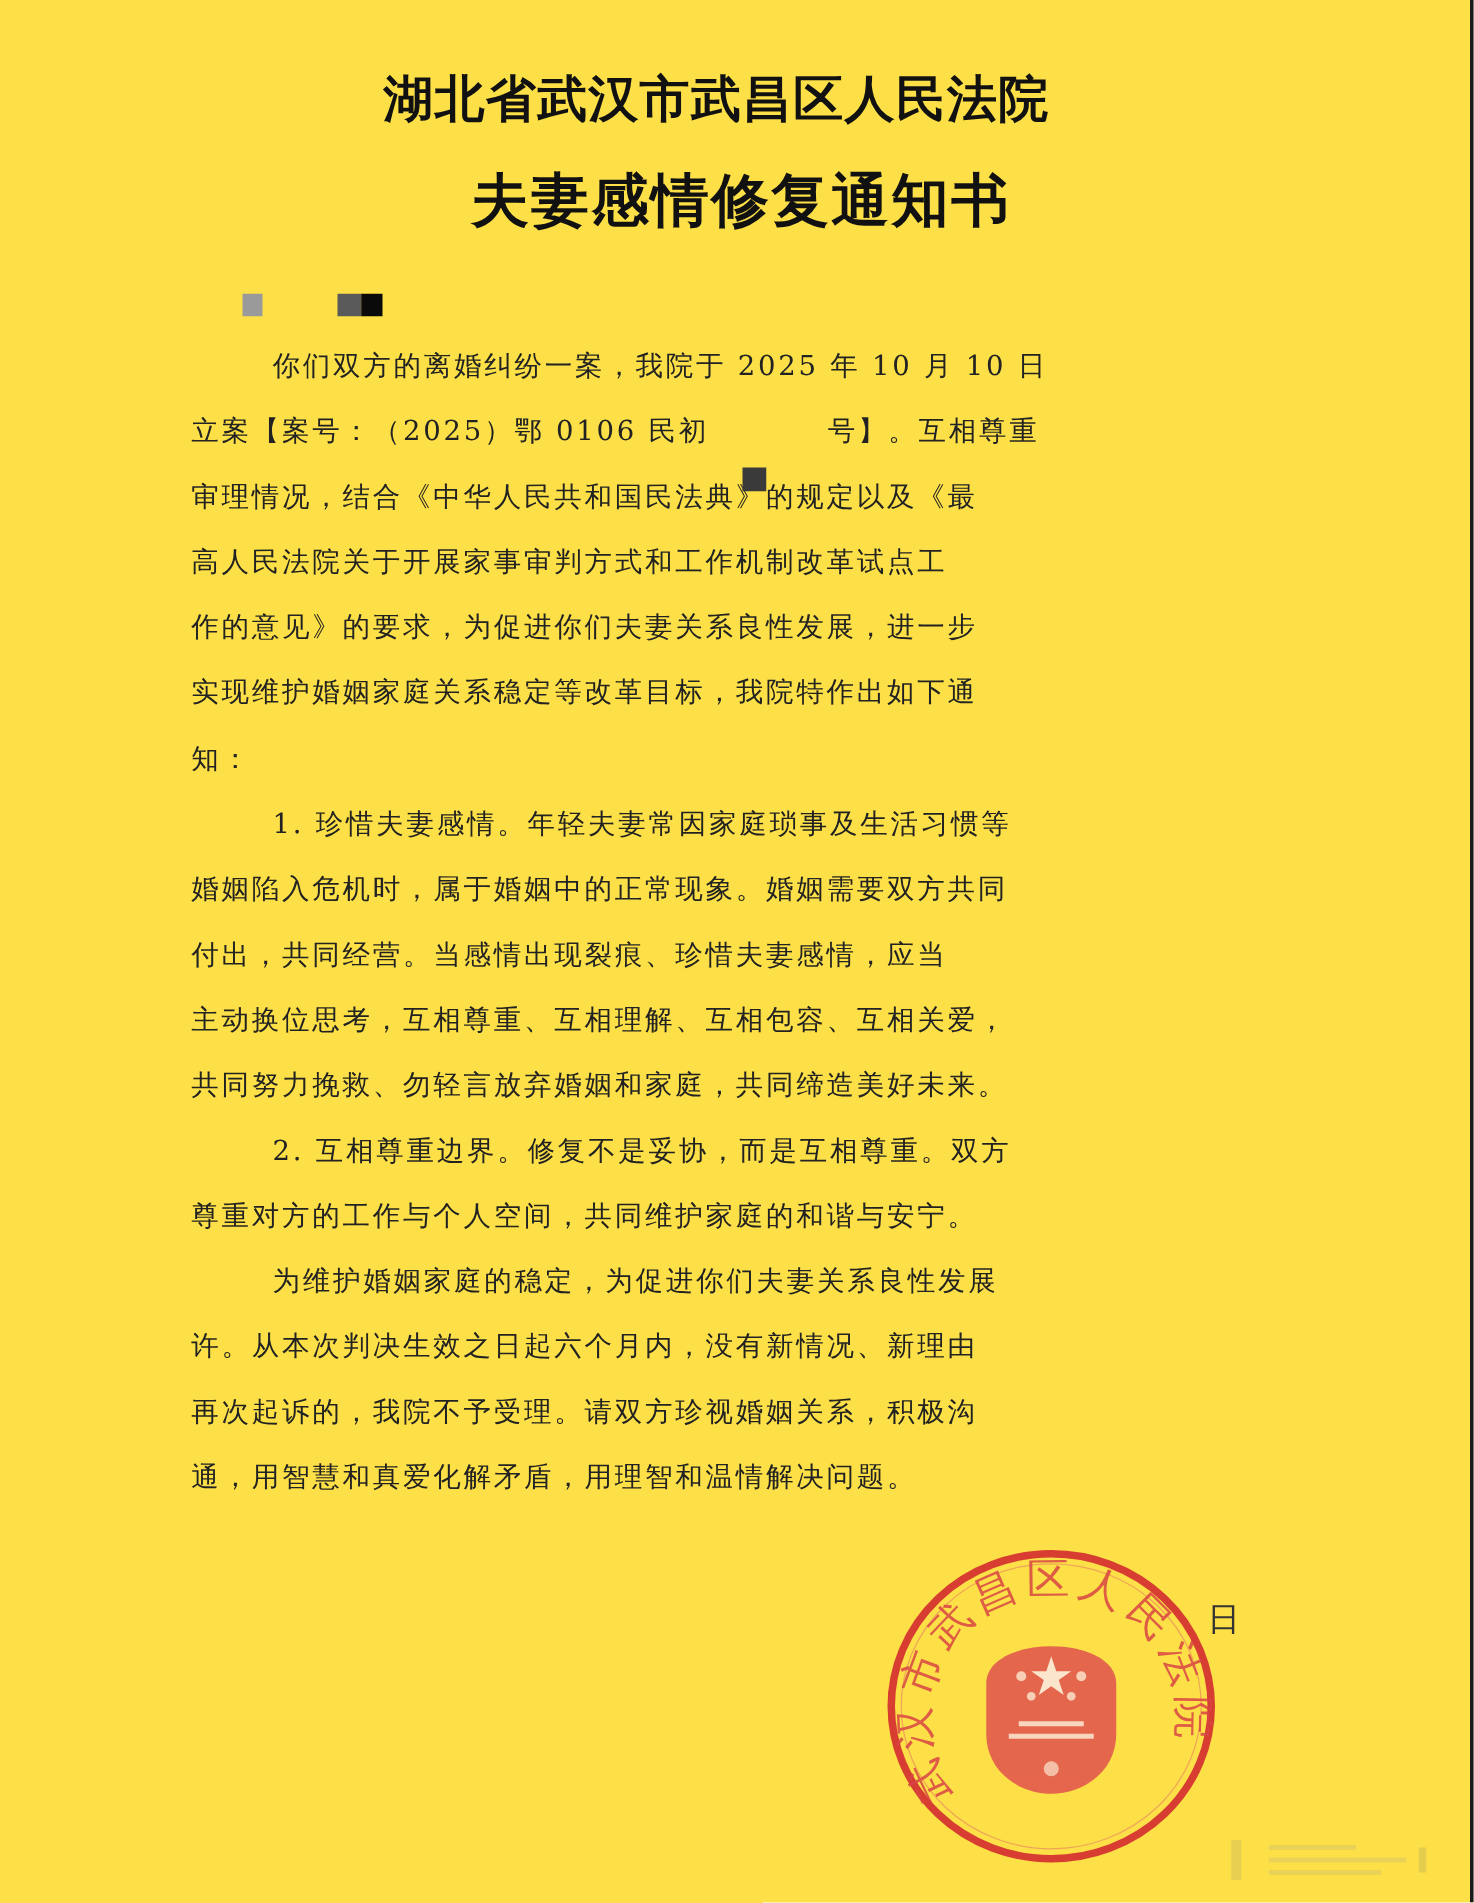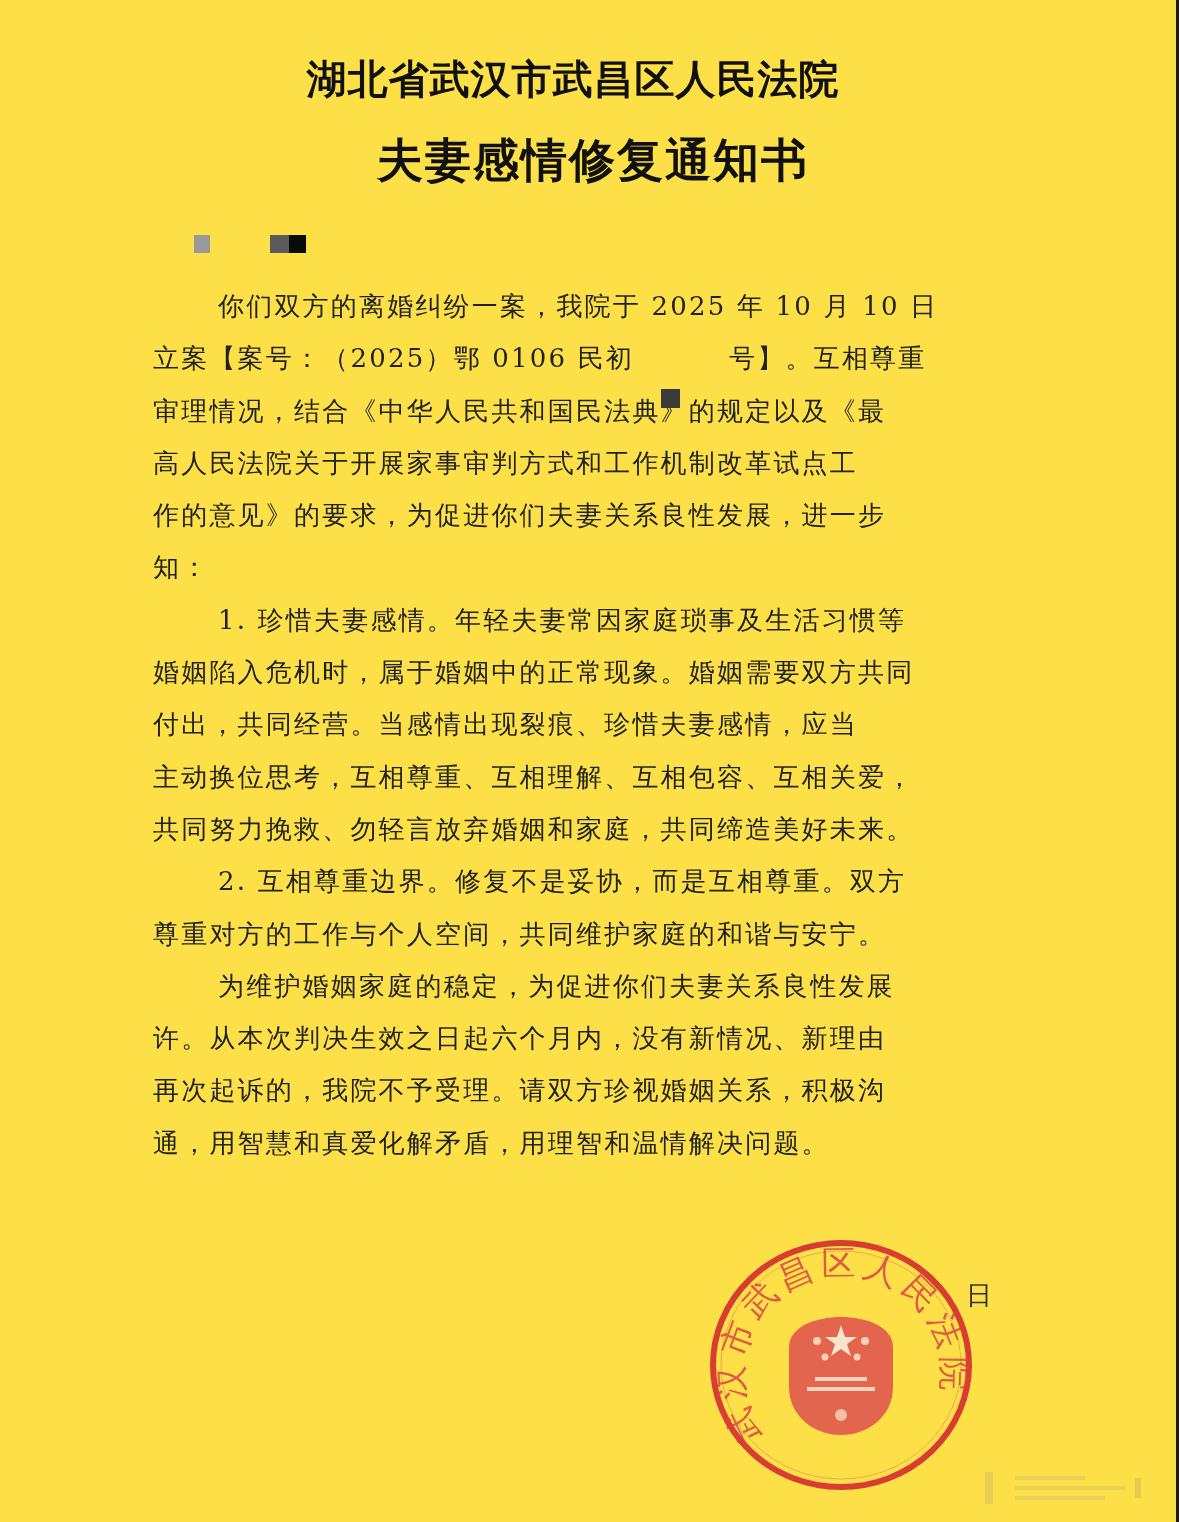--- a/index.html
+++ b/index.html
@@ -55,23 +55,23 @@
       color: #111;
       margin-left: 20px;
     }
     .redact {
       position: absolute;
       display: block;
     }
     .body-text {
       position: absolute;
       left: 153px;
-      top: 280px;
+      top: 268px;
       width: 845px;
-      font-size: 26px;
+      font-size: 22px;
       line-height: 52.3px;
       letter-spacing: 2.2px;
       color: #222;
       text-align: justify;
     }
     .body-text .line {
       display: block;
       white-space: nowrap;
     }
     .para-start { padding-left: 65px; }
@@ -116,20 +116,21 @@
   <span class="redact" style="left:270px;top:235px;width:19px;height:18px;background:#5a5a5a;"></span>
   <span class="redact" style="left:289px;top:235px;width:17px;height:18px;background:#0a0a0a;"></span>
 
   <div class="body-text">
 
     <span class="line para-start">你们双方的离婚纠纷一案，我院于 2025 年 10 月 10 日</span>
     <span class="line"><span>立案【案号：（2025）鄂 0106 民初</span><span class="case-gap"><span style="position:absolute;left:27px;top:22px;width:19px;height:19px;background:#3a3a3a;display:block;"></span></span><span>号】。互相尊重</span></span>
     <span class="line">审理情况，结合《中华人民共和国民法典》的规定以及《最</span>
     <span class="line">高人民法院关于开展家事审判方式和工作机制改革试点工</span>
     <span class="line">作的意见》的要求，为促进你们夫妻关系良性发展，进一步</span>
+    <span class="line">实现维护婚姻家庭关系稳定等改革目标，我院特作出如下通</span>
     <span class="line">知：</span>
 
     <span class="line para-start">1. 珍惜夫妻感情。年轻夫妻常因家庭琐事及生活习惯等</span>
     <span class="line">婚姻陷入危机时，属于婚姻中的正常现象。婚姻需要双方共同</span>
     <span class="line">付出，共同经营。当感情出现裂痕、珍惜夫妻感情，应当</span>
     <span class="line">主动换位思考，互相尊重、互相理解、互相包容、互相关爱，</span>
     <span class="line">共同努力挽救、勿轻言放弃婚姻和家庭，共同缔造美好未来。</span>
 
     <span class="line para-start">2. 互相尊重边界。修复不是妥协，而是互相尊重。双方</span>
     <span class="line">尊重对方的工作与个人空间，共同维护家庭的和谐与安宁。</span>

